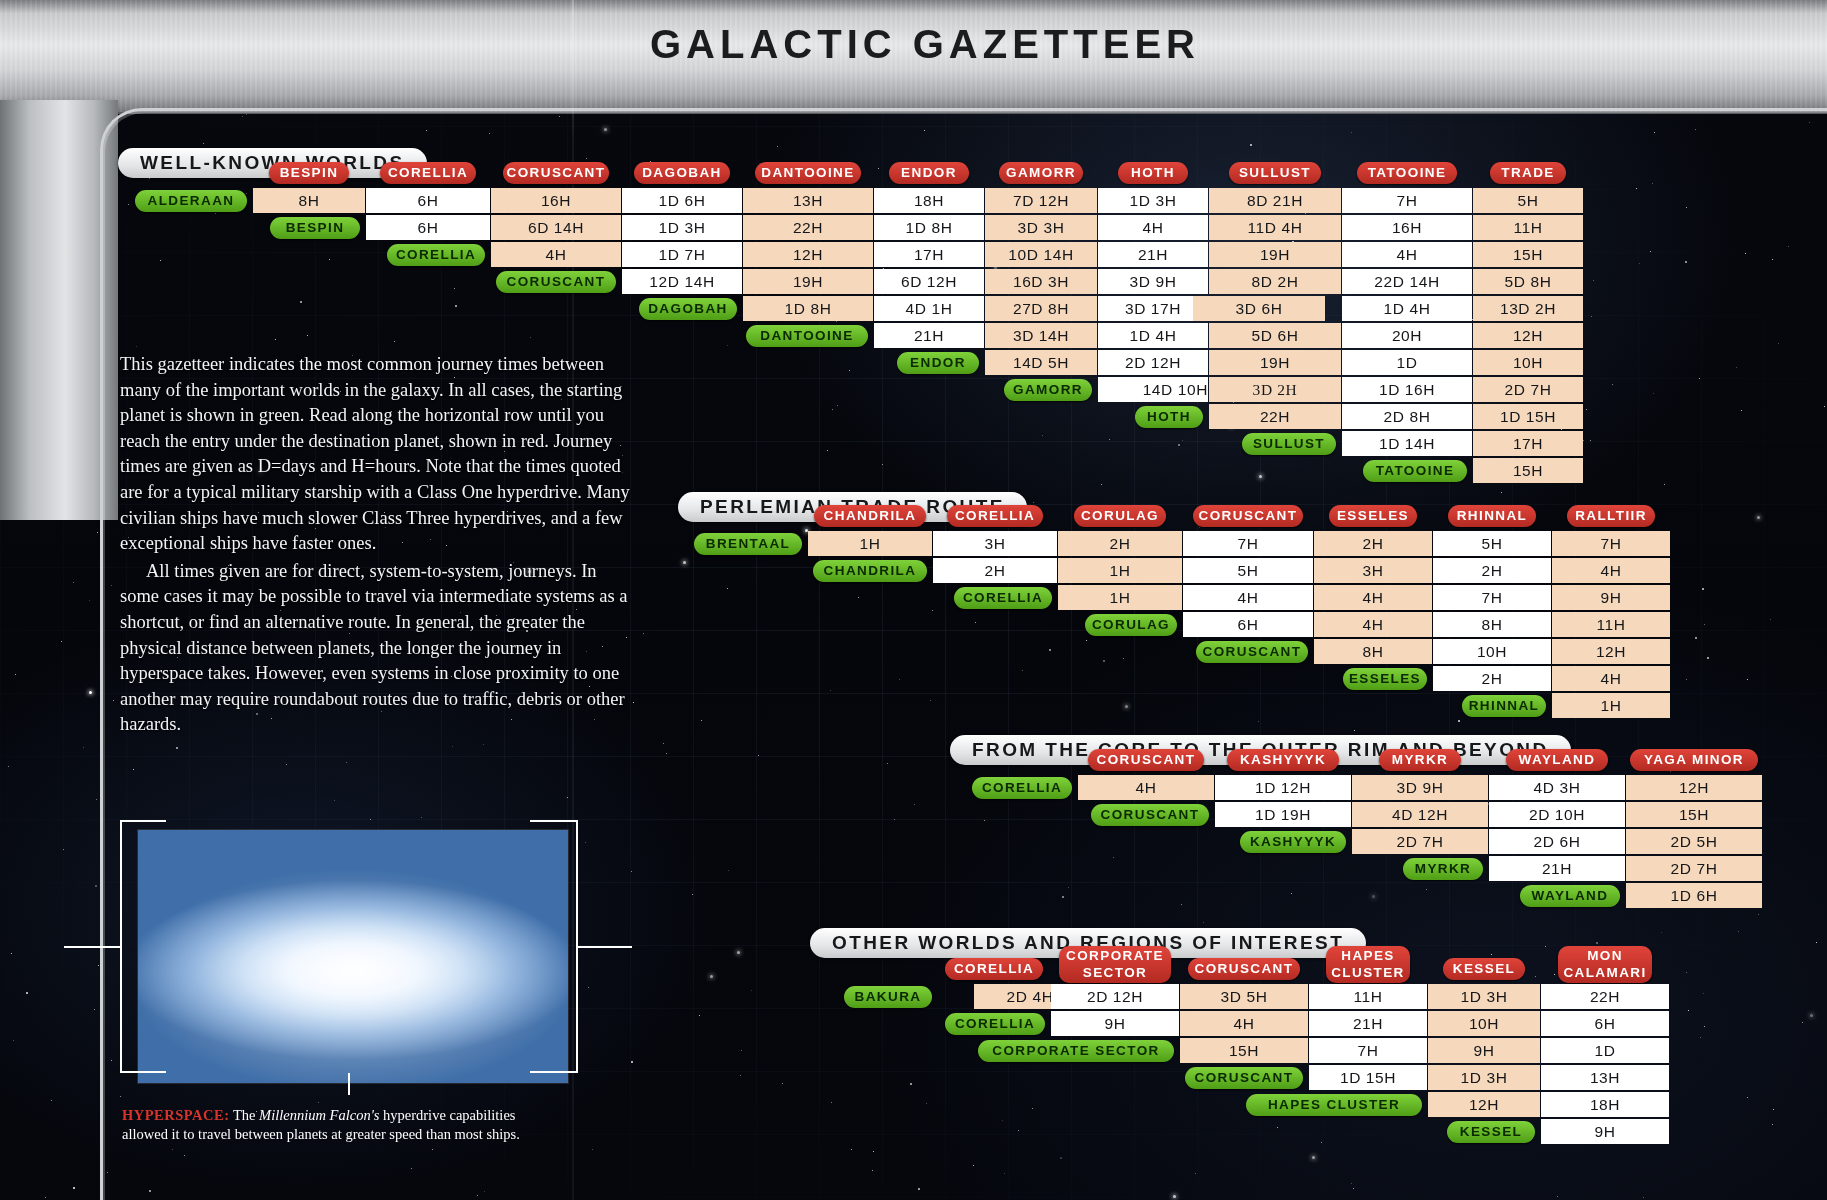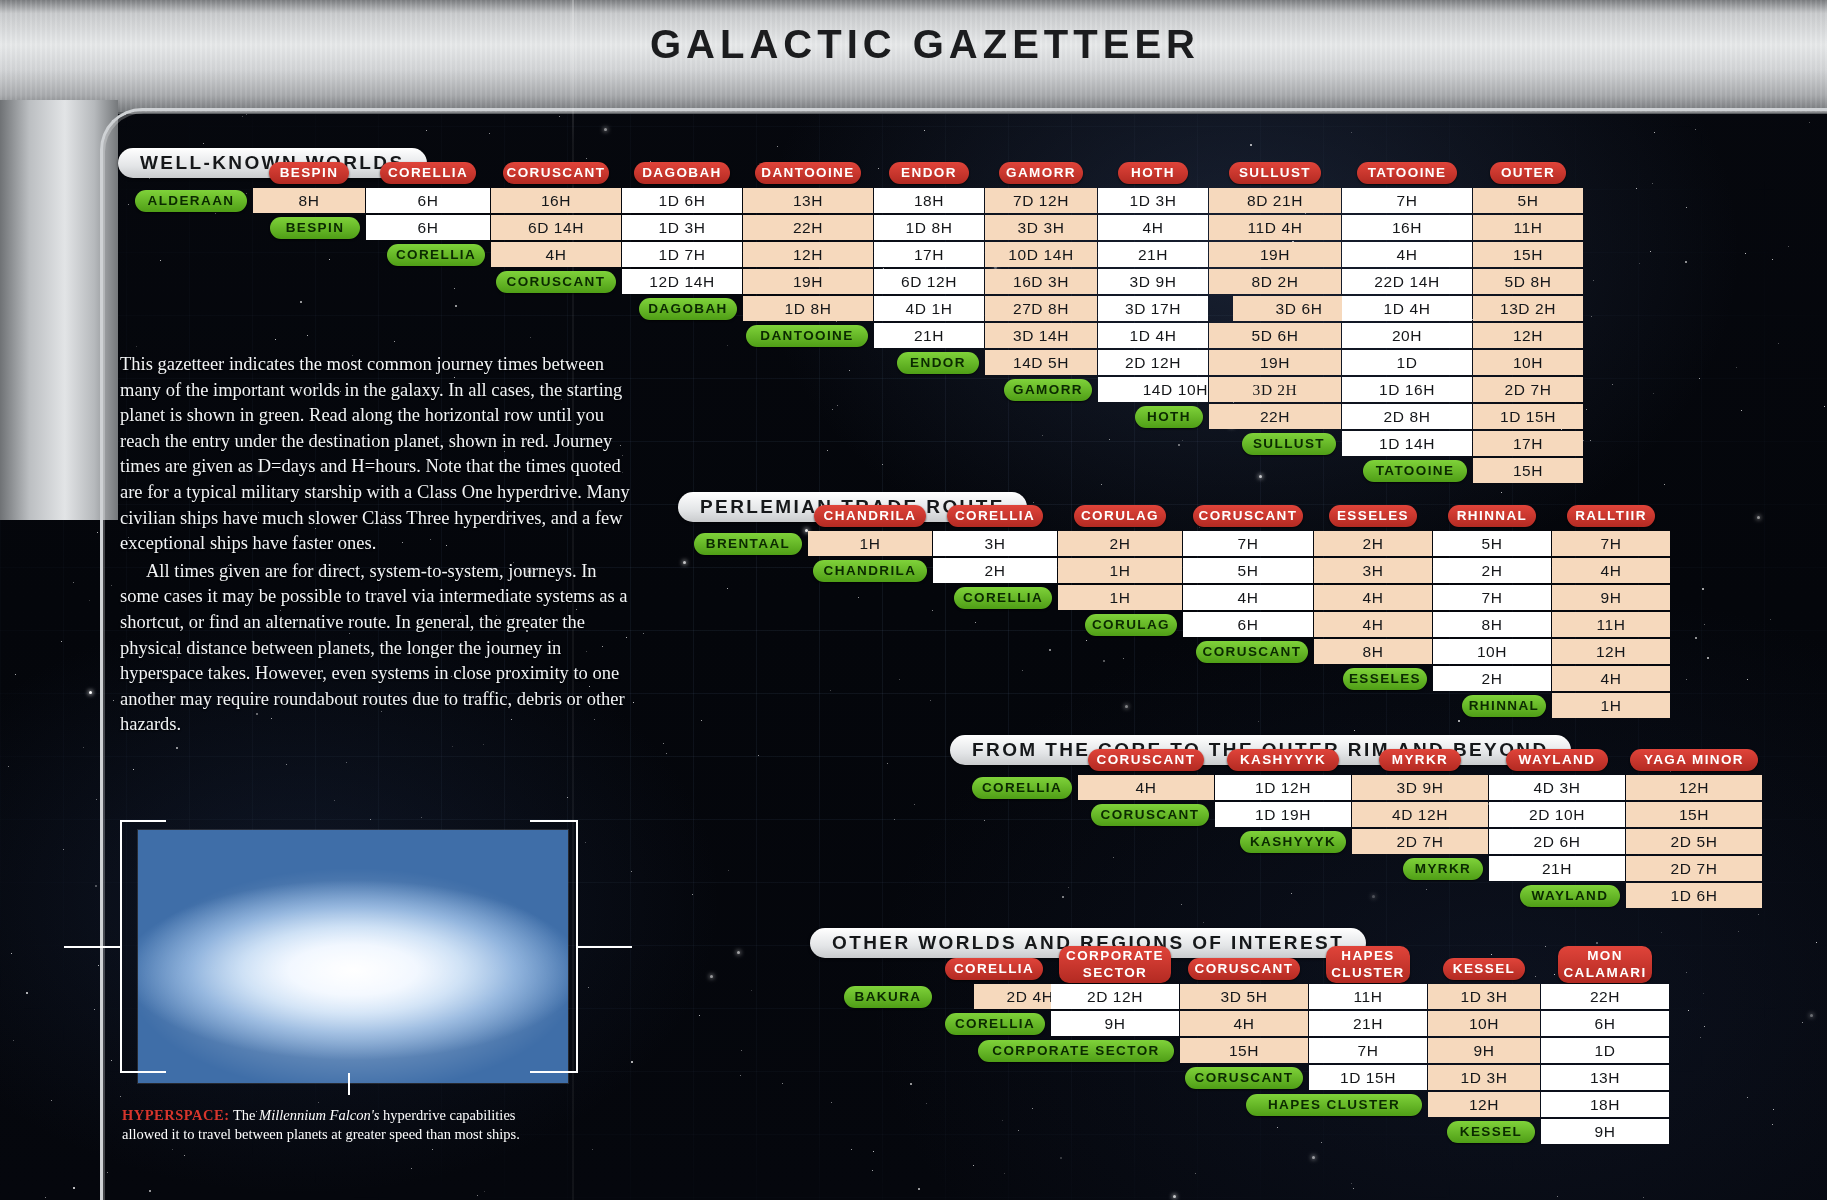--- a/index.html
+++ b/index.html
@@ -591,21 +591,21 @@
       <div class="chip red" style="width: 80px; left: 269px; top: 162px;">BESPIN</div>
       <div class="chip red" style="width: 96px; left: 380px; top: 162px;">CORELLIA</div>
       <div class="chip red" style="width: 106px; left: 503px; top: 162px;">CORUSCANT</div>
       <div class="chip red" style="width: 96px; left: 634px; top: 162px;">DAGOBAH</div>
       <div class="chip red" style="width: 106px; left: 755px; top: 162px;">DANTOOINE</div>
       <div class="chip red" style="width: 80px; left: 889px; top: 162px;">ENDOR</div>
       <div class="chip red" style="width: 84px; left: 999px; top: 162px;">GAMORR</div>
       <div class="chip red" style="width: 70px; left: 1118px; top: 162px;">HOTH</div>
       <div class="chip red" style="width: 92px; left: 1229px; top: 162px;">SULLUST</div>
       <div class="chip red" style="width: 100px; left: 1357px; top: 162px;">TATOOINE</div>
-      <div class="chip red" style="width: 76px; left: 1490px; top: 162px;">OUTER</div>
+      <div class="chip red" style="width: 76px; left: 1490px; top: 162px;">TRADE</div>
       <div class="chip green" style="width: 112px; left: 135px; top: 190px;">ALDERAAN</div>
       <div class="cell dk" style="left: 253px; top: 188px; width: 112px;">8H</div>
       <div class="cell lt" style="left: 366px; top: 188px; width: 124px;">6H</div>
       <div class="cell dk" style="left: 491px; top: 188px; width: 130px;">16H</div>
       <div class="cell lt" style="left: 622px; top: 188px; width: 120px;">1D 6H</div>
       <div class="cell dk" style="left: 743px; top: 188px; width: 130px;">13H</div>
       <div class="cell lt" style="left: 874px; top: 188px; width: 110px;">18H</div>
       <div class="cell dk" style="left: 985px; top: 188px; width: 112px;">7D 12H</div>
       <div class="cell lt" style="left: 1098px; top: 188px; width: 110px;">1D 3H</div>
       <div class="cell dk" style="left: 1209px; top: 188px; width: 132px;">8D 21H</div>
@@ -639,21 +639,21 @@
       <div class="cell dk" style="left: 985px; top: 269px; width: 112px;">16D 3H</div>
       <div class="cell lt" style="left: 1098px; top: 269px; width: 110px;">3D 9H</div>
       <div class="cell dk" style="left: 1209px; top: 269px; width: 132px;">8D 2H</div>
       <div class="cell lt" style="left: 1342px; top: 269px; width: 130px;">22D 14H</div>
       <div class="cell dk" style="left: 1473px; top: 269px; width: 110px;">5D 8H</div>
       <div class="chip green" style="width: 98px; left: 639px; top: 298px;">DAGOBAH</div>
       <div class="cell dk" style="left: 743px; top: 296px; width: 130px;">1D 8H</div>
       <div class="cell lt" style="left: 874px; top: 296px; width: 110px;">4D 1H</div>
       <div class="cell dk" style="left: 985px; top: 296px; width: 112px;">27D 8H</div>
       <div class="cell lt" style="left: 1098px; top: 296px; width: 110px;">3D 17H</div>
-      <div class="cell dk" style="left: 1233px; top: 296px; width: 132px;">3D 6H</div>
+      <div class="cell dk" style="left: 1193px; top: 296px; width: 132px;">3D 6H</div>
       <div class="cell lt" style="left: 1342px; top: 296px; width: 130px;">1D 4H</div>
       <div class="cell dk" style="left: 1473px; top: 296px; width: 110px;">13D 2H</div>
       <div class="chip green" style="width: 122px; left: 746px; top: 325px;">DANTOOINE</div>
       <div class="cell lt" style="left: 874px; top: 323px; width: 110px;">21H</div>
       <div class="cell dk" style="left: 985px; top: 323px; width: 112px;">3D 14H</div>
       <div class="cell lt" style="left: 1098px; top: 323px; width: 110px;">1D 4H</div>
       <div class="cell dk" style="left: 1209px; top: 323px; width: 132px;">5D 6H</div>
       <div class="cell lt" style="left: 1342px; top: 323px; width: 130px;">20H</div>
       <div class="cell dk" style="left: 1473px; top: 323px; width: 110px;">12H</div>
       <div class="chip green" style="width: 82px; left: 897px; top: 352px;">ENDOR</div>

